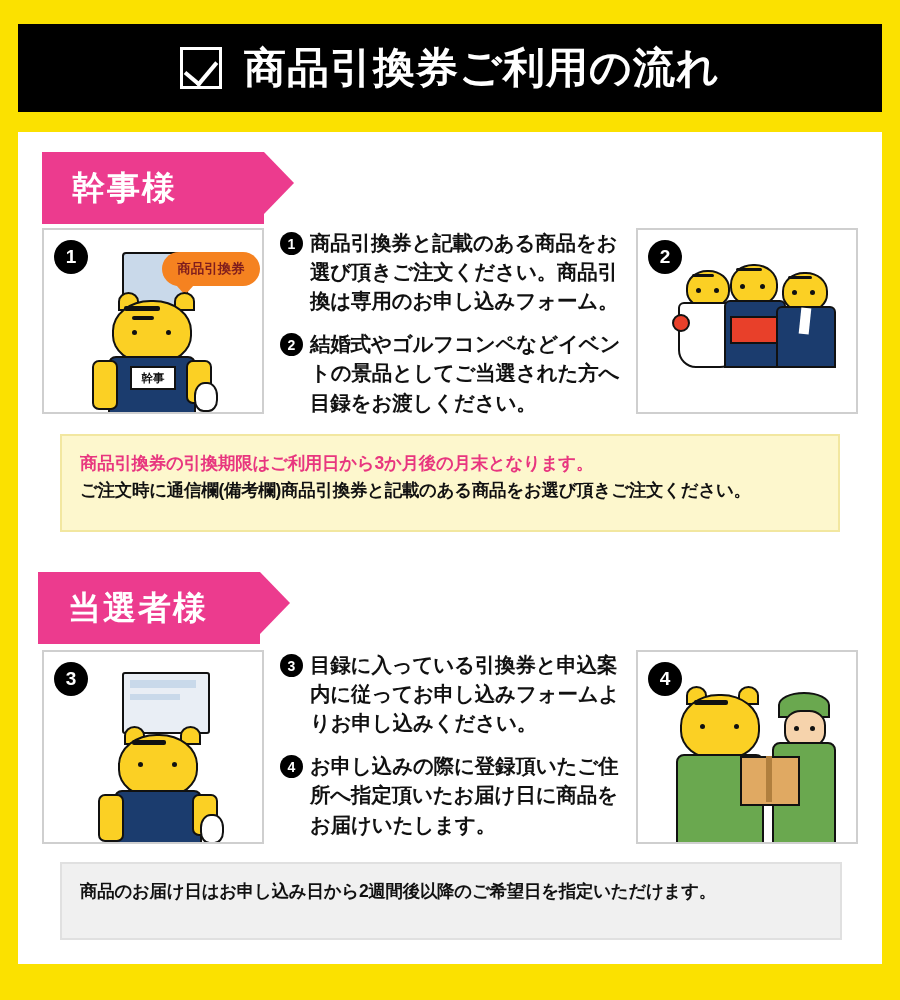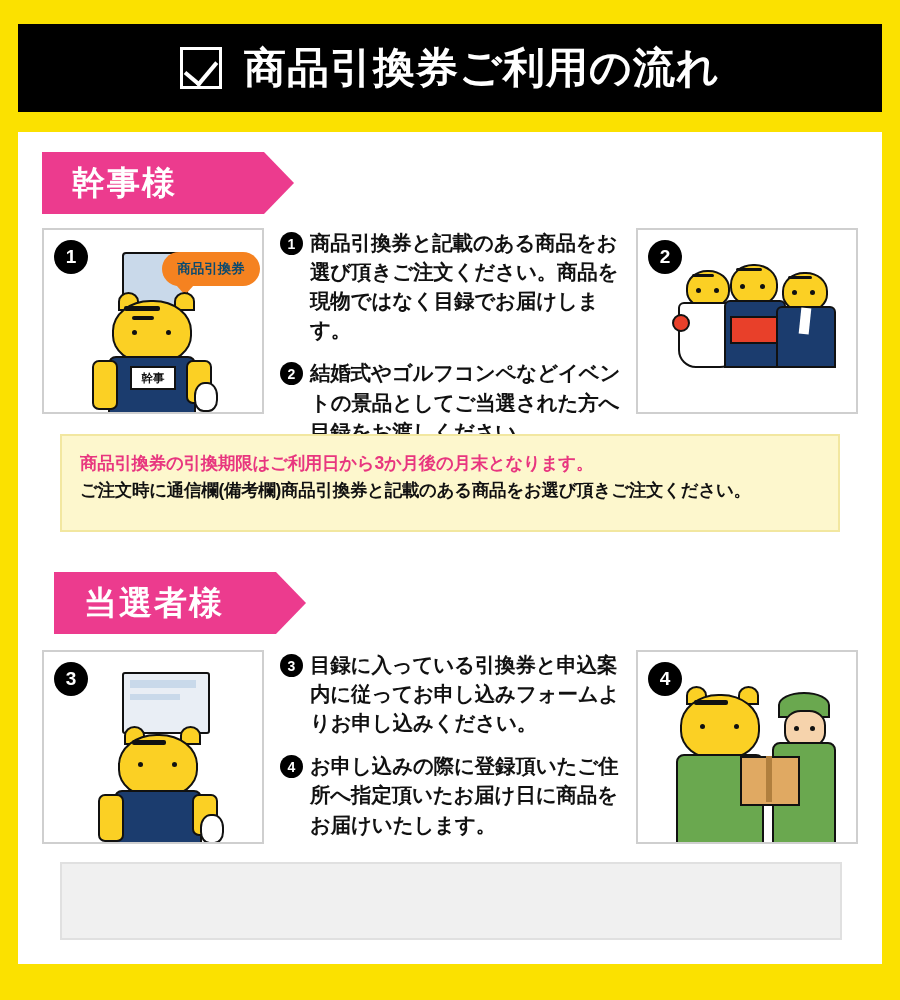--- a/index.html
+++ b/index.html
@@ -72,21 +72,21 @@
     top: 132px;
     width: 864px;
     height: 832px;
     background: #fff;
     box-sizing: border-box;
   }
 
   
   .ribbon {
     position: absolute;
-    height: 62px;
+    height: 72px;
     background: #ec3b8e;
     display: flex;
     align-items: center;
     padding-left: 30px;
     box-sizing: border-box;
   }
   .ribbon::after {
     content: "";
     position: absolute;
     right: -30px;
@@ -98,21 +98,21 @@
     border-left: 30px solid #ec3b8e;
   }
   .ribbon-label {
     color: #fff;
     font-size: 33px;
     font-weight: bold;
     letter-spacing: 2px;
     white-space: nowrap;
   }
   #ribbon-kanji { left: 24px; top: 20px; width: 222px; }
-  #ribbon-tosen { left: 36px; top: 440px; width: 222px; }
+  #ribbon-tosen { left: 20px; top: 440px; width: 222px; }
 
   
   .illus {
     position: absolute;
     background: #fff;
     border: 2px solid #cfcfcf;
     box-sizing: border-box;
     overflow: hidden;
   }
   .badge {
@@ -221,21 +221,21 @@
   .arm {
     position: absolute;
     background: #fbd024;
     border: 2.5px solid #111;
     border-radius: 7px;
   }
   .bubble {
     position: absolute;
     background: #f58220;
     border-radius: 18px;
-    color: #0c4a6e;
+    color: #7f1d1d;
     font-size: 13.5px;
     font-weight: bold;
     display: flex;
     align-items: center;
     justify-content: center;
     white-space: nowrap;
     padding: 0 6px;
     box-sizing: border-box;
   }
   .bubble::after {
@@ -354,21 +354,21 @@
       <div class="body-suit" style="left:64px; top:126px; width:84px; height:58px; border-radius:8px 8px 0 0;"></div>
       <div class="arm" style="left:48px; top:130px; width:22px; height:46px;"></div>
       <div class="arm" style="left:142px; top:130px; width:22px; height:40px;"></div>
       <div class="tagplate" style="left:86px; top:136px; width:42px; height:20px;">幹事</div>
       <div class="mouse" style="left:150px; top:152px; width:20px; height:26px;"></div>
     </div>
 
     <div class="steps" style="left:262px; top:96px;">
       <div class="step-row">
         <div class="step-num">1</div>
-        <div class="step-text">商品引換券と記載のある商品をお選び頂きご注文ください。商品を現物ではなく目録でお届けします。</div>
+        <div class="step-text">商品引換券と記載のある商品をお選び頂きご注文ください。商品引換は専用のお申し込みフォーム。</div>
       </div>
       <div class="step-row">
         <div class="step-num">2</div>
         <div class="step-text">結婚式やゴルフコンペなどイベントの景品としてご当選された方へ目録をお渡しください。</div>
       </div>
     </div>
 
     <div class="illus" style="left:618px; top:96px; width:222px; height:186px;">
       <div class="badge" style="left:10px; top:10px;">2</div>
 
@@ -445,16 +445,17 @@
       <div class="cap" style="left:140px; top:40px; width:48px; height:22px;"></div>
       <div class="skin" style="left:146px; top:58px; width:38px; height:34px; border-radius:40%;"></div>
       <div class="eye" style="left:156px; top:74px;"></div>
       <div class="eye" style="left:172px; top:74px;"></div>
       <div class="suit-green" style="left:134px; top:90px; width:60px; height:98px; border-radius:8px 8px 0 0;"></div>
       <div class="box-parcel" style="left:102px; top:104px; width:56px; height:46px;"></div>
       <div style="position:absolute; left:128px; top:104px; width:6px; height:46px; background:#b07f3e;"></div>
     </div>
 
     <div class="note note-gray" style="left:42px; top:730px; width:782px; height:78px;">
+      <div class="note-line">商品のお届け日はお申し込み日から2週間後以降のご希望日を指定いただけます。</div>
     </div>
 
   </div>
 </div>
 
 </body></html>

